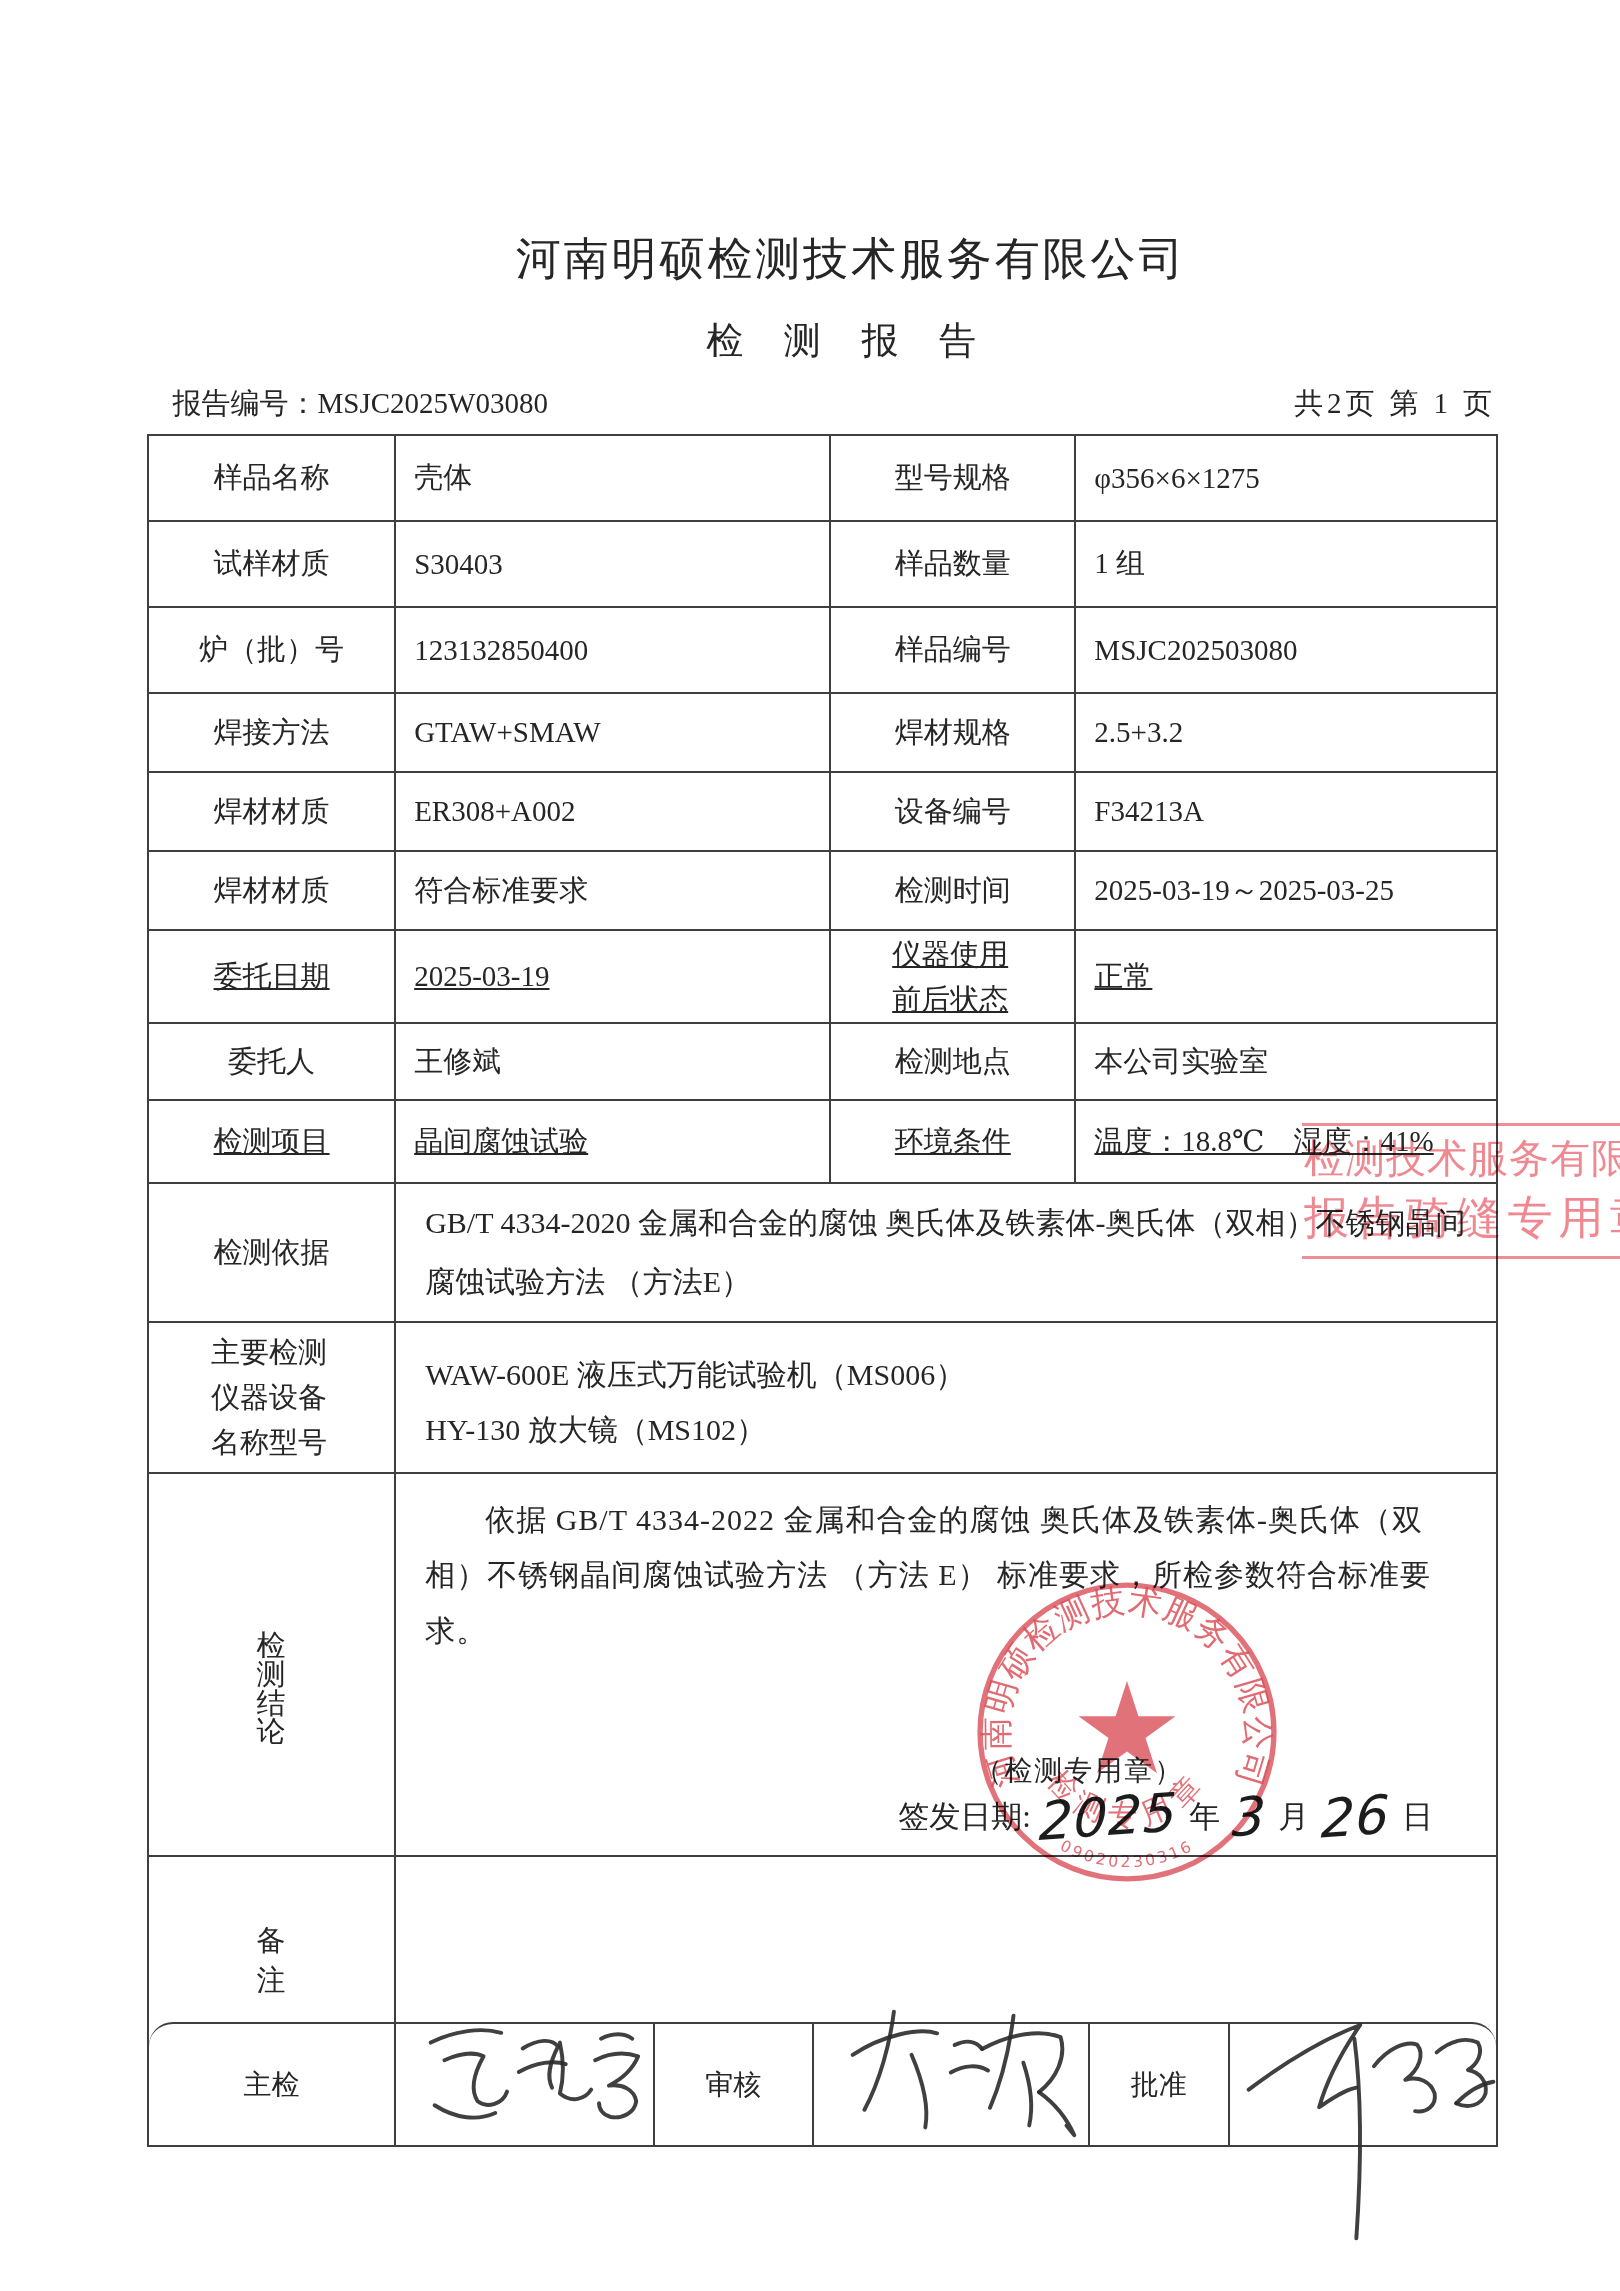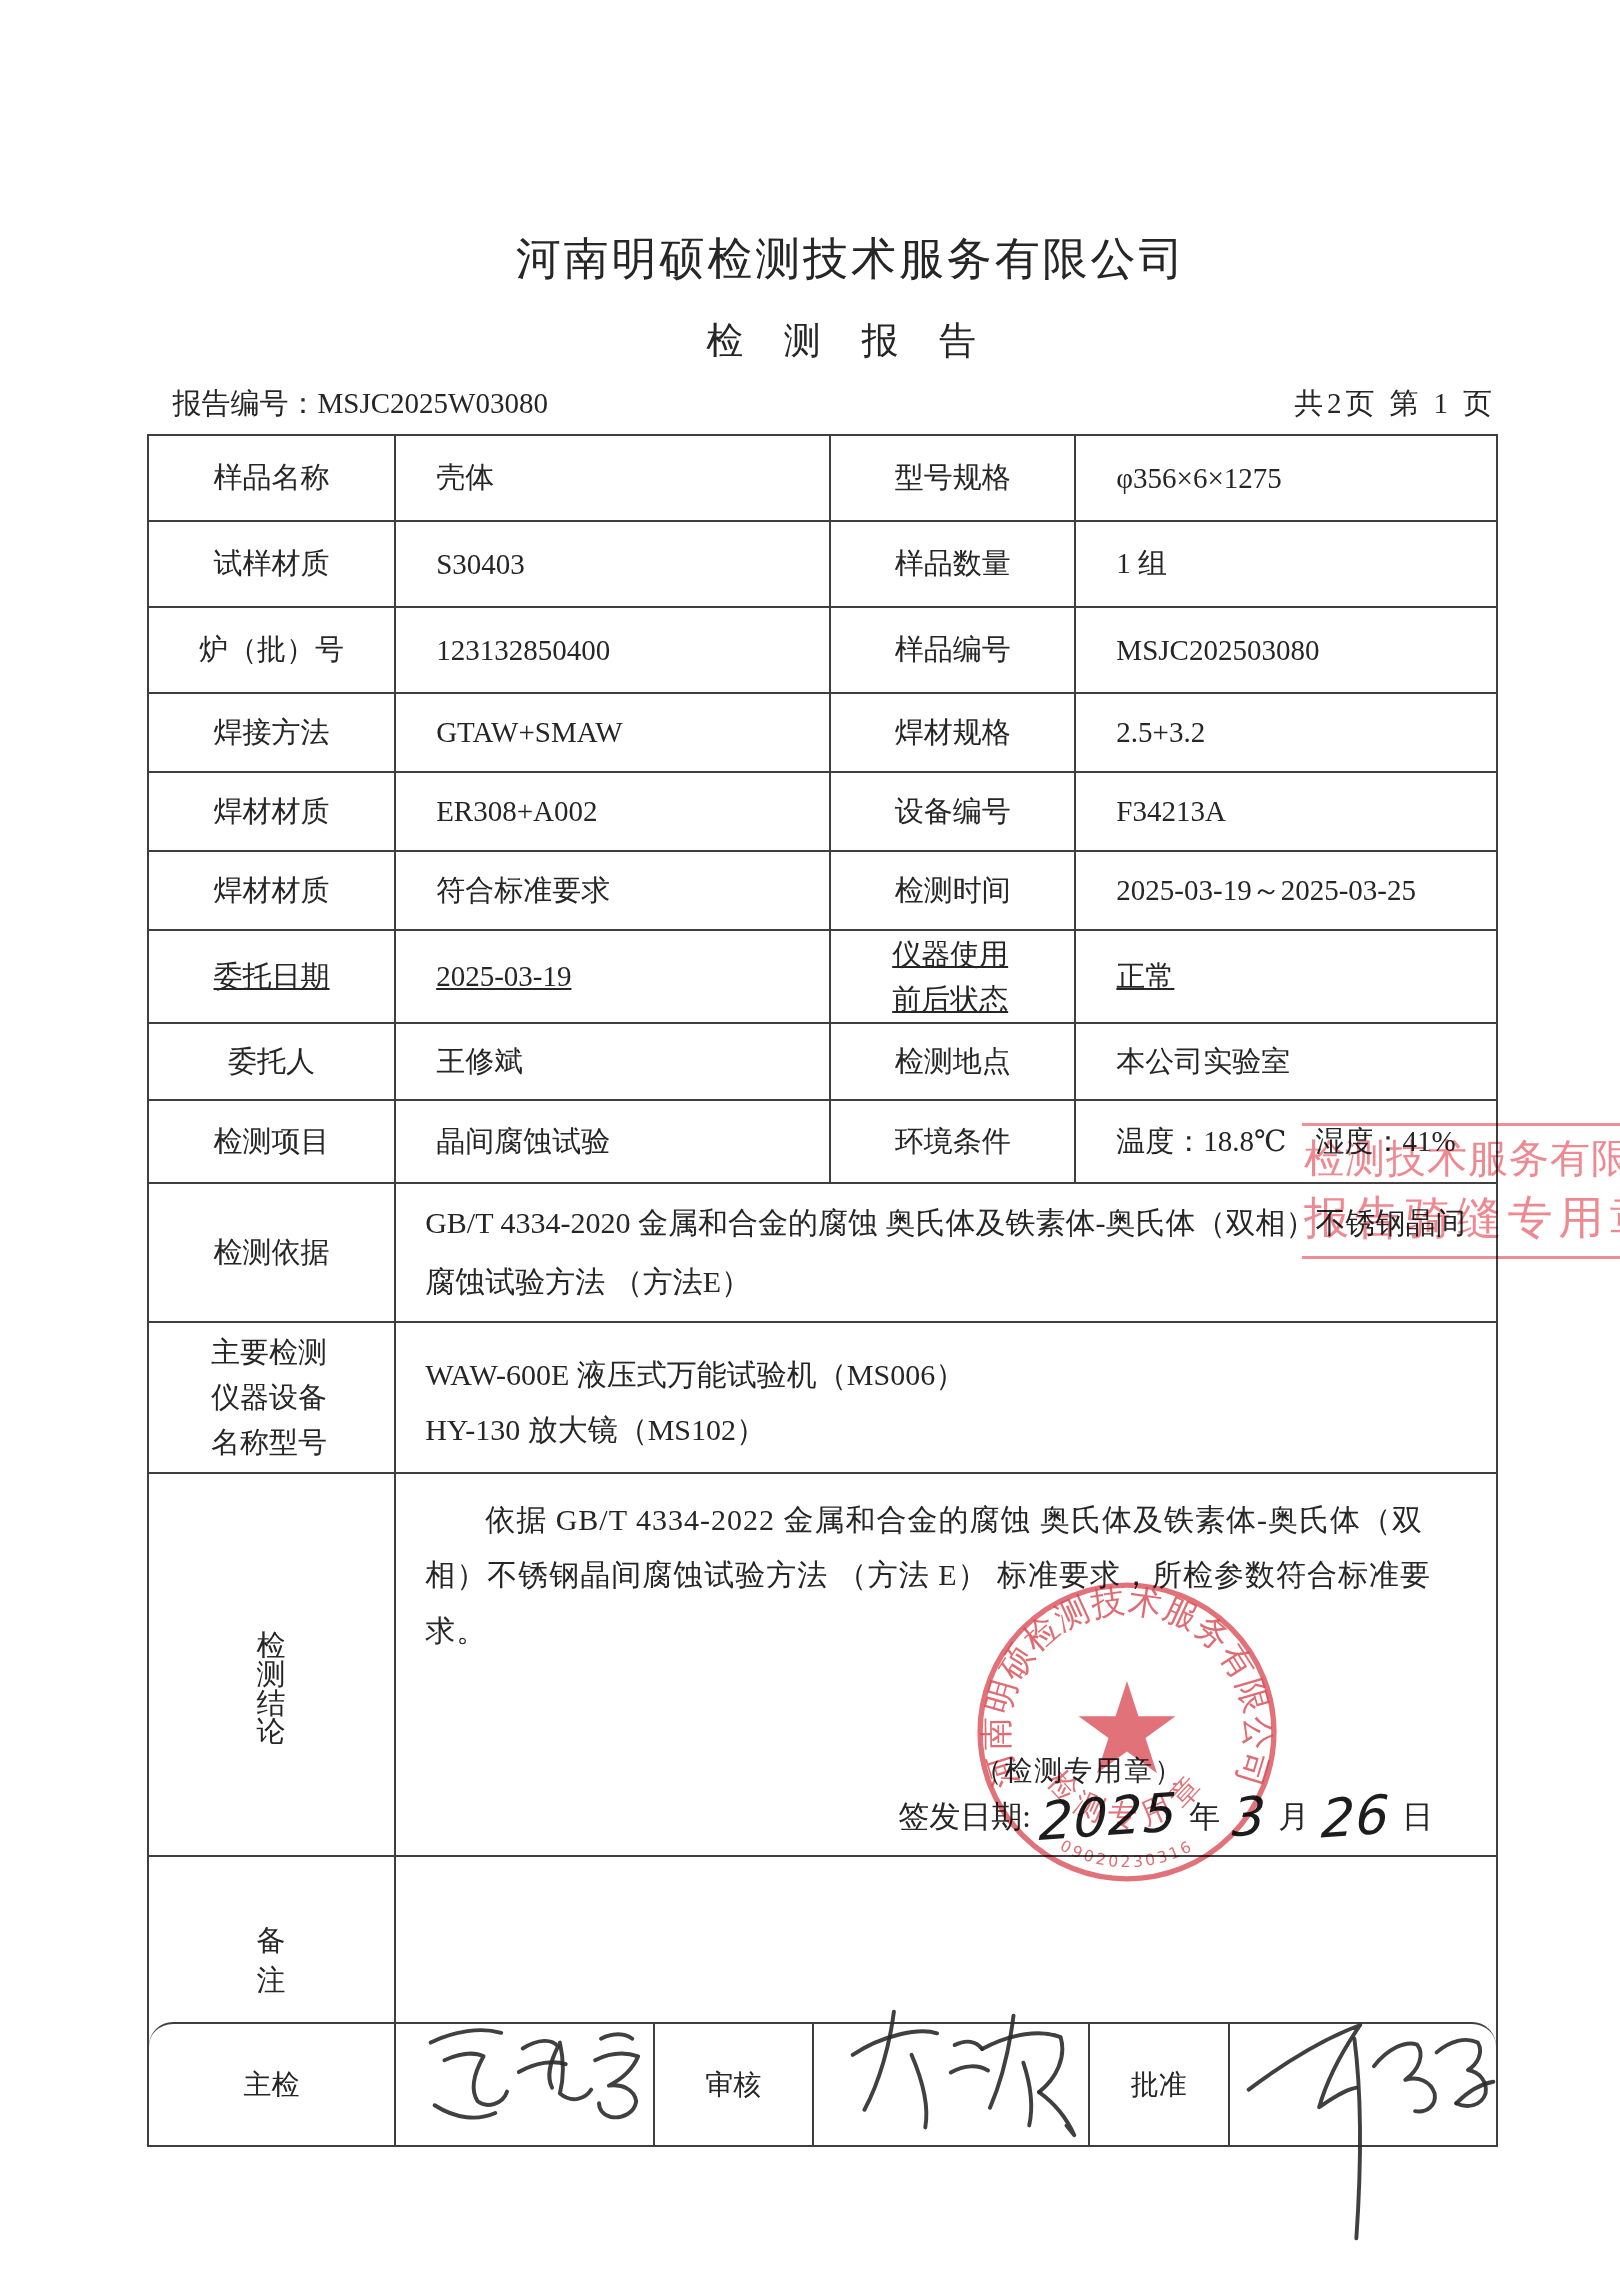--- a/index.html
+++ b/index.html
@@ -32,25 +32,25 @@
     font-size:29px;
   }
   .t-row{display:flex;border-top:2px solid #3f3f3f;}
   .t-row.first{border-top:none;}
   .cell{
     border-left:2px solid #3f3f3f;box-sizing:border-box;
     display:flex;align-items:center;overflow:visible;
   }
   .cell.cfirst{border-left:none;}
   .lab{justify-content:center;text-align:center;}
-  .val{padding-left:40px;}
+  .val{padding-left:18px;}
   .c1{width:18.2%;}.c2{width:32.3%;}.c3{width:18.2%;}.c4{width:31.3%;}
   .cmerge{width:81.8%;}
   .h86{height:84px;}.h79{height:77px;}.h93{height:91px;text-decoration:underline;}.h77{height:75px;}
-  .h83{height:81px;}.h140{height:137px;}.h152{height:149px;}
+  .h83{height:81px;text-decoration:underline;}.h140{height:137px;}.h152{height:149px;}
   .h389{height:381px;}.h168{height:165px;}.h123{height:121px;border-radius:24px;}
   .wrap4{display:inline-block;width:4.18em;line-height:1.55;text-align:left;}
   .vertical-label{
     writing-mode:vertical-rl;text-orientation:upright;
     letter-spacing:29px;margin:0 auto;
   }
   .vertical-label.short{letter-spacing:37px;}
   .basis-text{padding:13.7px 29px;line-height:1.95;font-size:30px;display:block;}
   .instr-val{display:block;padding:9.8px 0 0 29px;line-height:1.85;font-size:30px;}
   .conclusion-cell{position:relative;display:block;}

